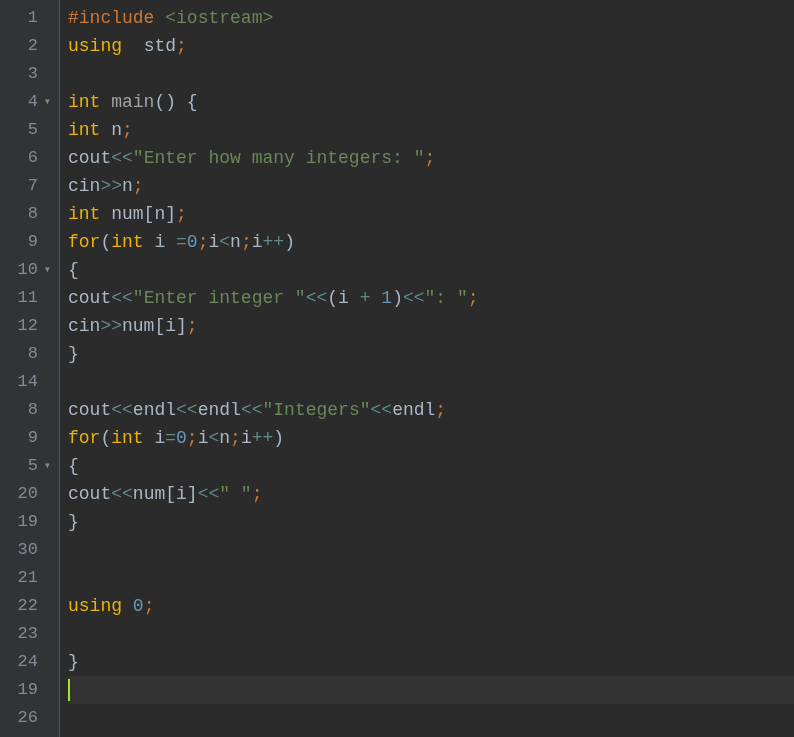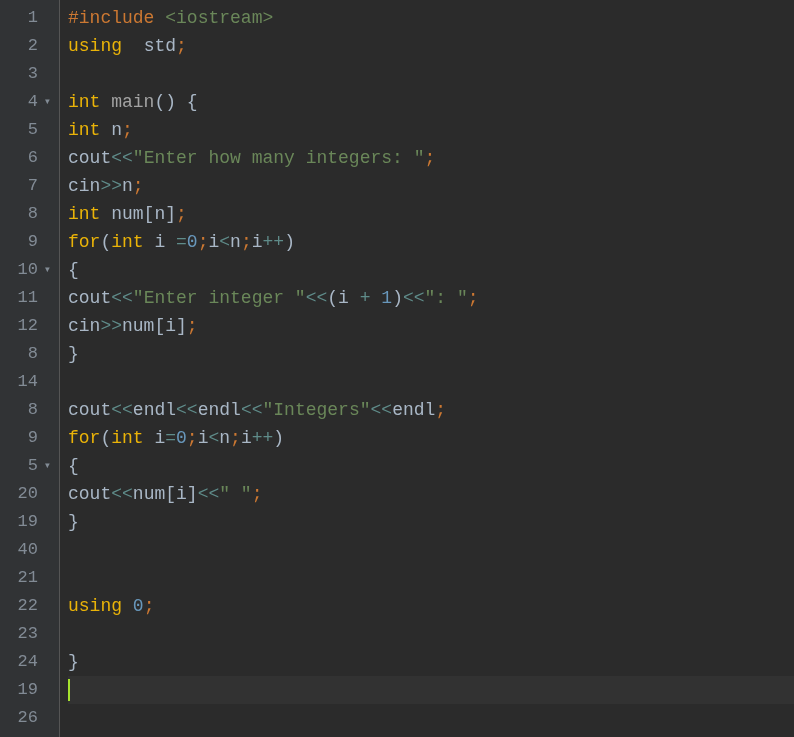--- a/index.html
+++ b/index.html
@@ -153,21 +153,21 @@
     </div>
     <div class="gutter-line">
       <span class="line-number">20</span>
       <span class="fold-marker"></span>
     </div>
     <div class="gutter-line">
       <span class="line-number">19</span>
       <span class="fold-marker"></span>
     </div>
     <div class="gutter-line">
-      <span class="line-number">40</span>
+      <span class="line-number">30</span>
       <span class="fold-marker"></span>
     </div>
     <div class="gutter-line">
       <span class="line-number">21</span>
       <span class="fold-marker"></span>
     </div>
     <div class="gutter-line">
       <span class="line-number">22</span>
       <span class="fold-marker"></span>
     </div>

